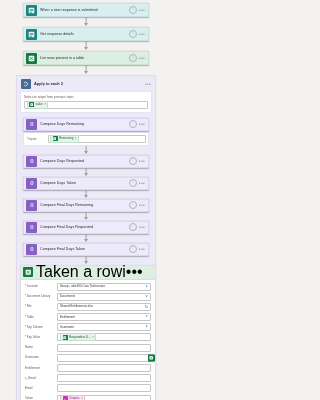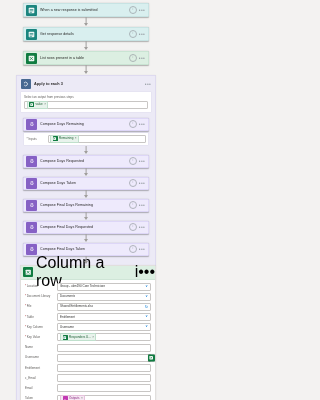--- a/index.html
+++ b/index.html
@@ -320,21 +320,21 @@
       </div>
 
     <div class="ucard-wrap" style="width:134px">
       <div class="ucard-head">
         <span class="ic" style="background:#107c41;width:10px;height:10px;flex:0 0 10px;margin:0 3px 0 2px;border-radius:1px;display:flex;align-items:center;justify-content:center;">
           <svg width="6.5" height="6.5" viewBox="0 0 10 10">
               <rect x="1" y="1" width="8" height="8" rx="1" fill="#fff" opacity=".94"></rect>
               <path d="M2.8 3 L6.8 7 M6.8 3 L2.8 7" stroke="#107c41" stroke-width="1.1"></path>
             </svg>
         </span>
-        <span class="ttl">Column a row</span>
+        <span class="ttl">Taken a row</span>
         <span class="info">i</span>
         <span class="dots">•••</span>
       </div>
 
       <div class="ucard-body">
 
         <div class="frow">
           <span class="lbl"><span class="req">*</span><span>Location</span></span>
           <span class="ctl">
             <span class="val">Group - ukm190 Core Technicians</span>

